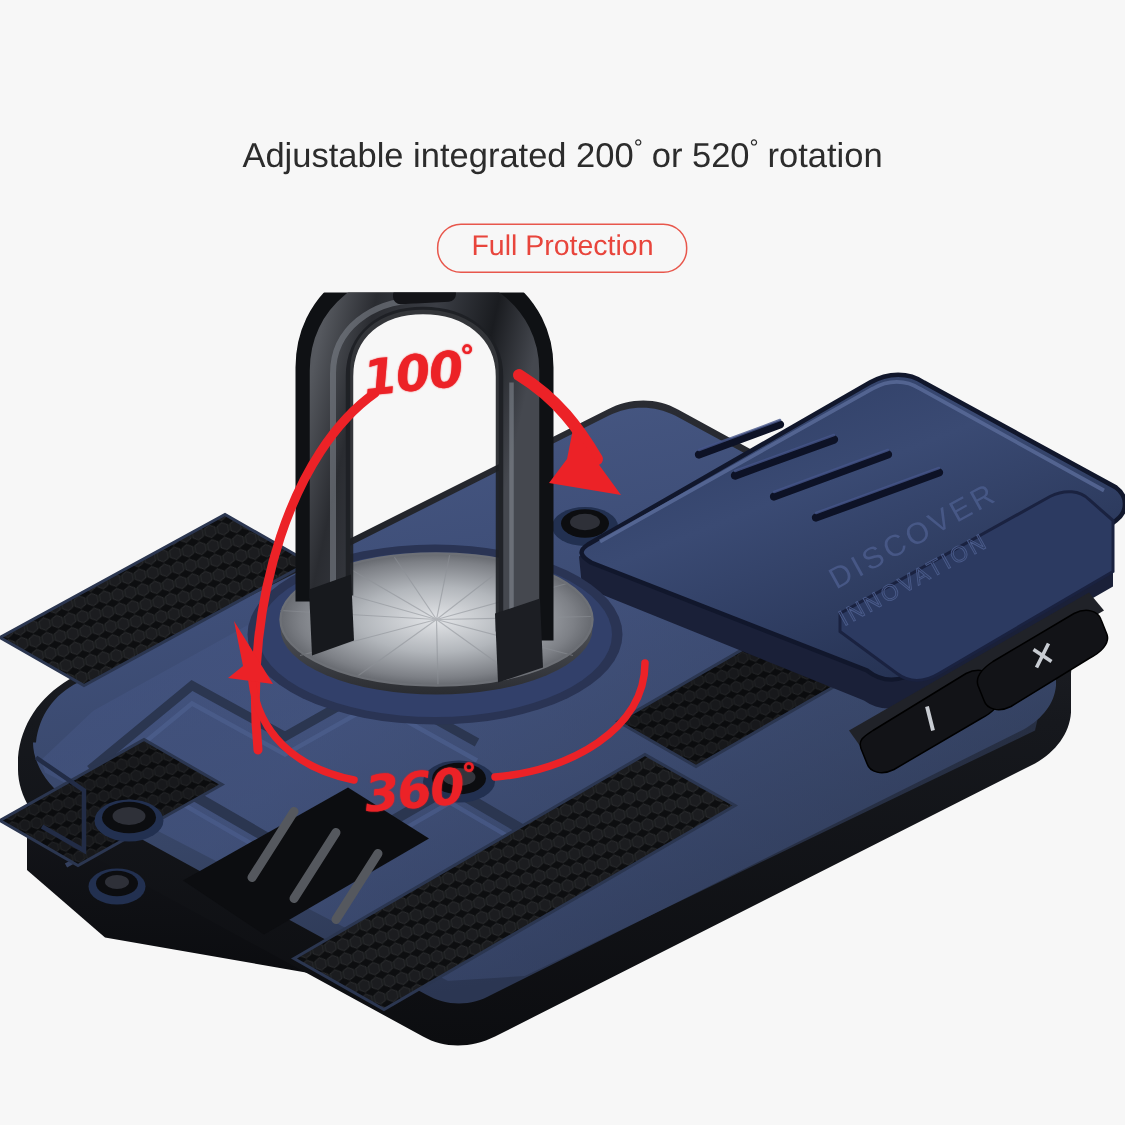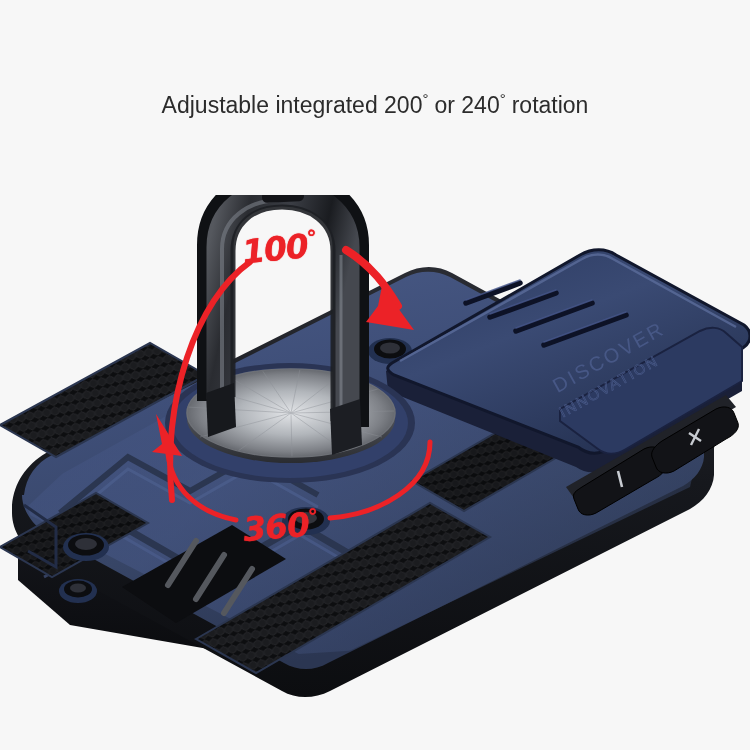--- a/index.html
+++ b/index.html
@@ -111,23 +111,24 @@
     pointer-events: none;
   }
 </style>
 </head>
 <body>
 
 <div id="page">
 
 
   <div id="subtitle">
-    <span>Adjustable integrated 200</span><span class="deg">°</span><span>or 240</span><span class="deg">°</span><span>rotation</span>
+    <span>Adjustable integrated 200</span><span class="deg">°</span><span>or 520</span><span class="deg">°</span><span>rotation</span>
   </div>
 
+  <div id="badge">Full Protection</div>
 
   <div id="stage">
     <svg width="750" height="555" viewBox="0 0 750 555" xmlns="http://www.w3.org/2000/svg">
       <defs>
         <linearGradient id="gBody" x1="0" y1="0" x2="0.35" y2="1">
           <stop offset="0%" stop-color="#4a5b87"></stop>
           <stop offset="35%" stop-color="#3f4f79"></stop>
           <stop offset="70%" stop-color="#374566"></stop>
           <stop offset="100%" stop-color="#2b3652"></stop>
         </linearGradient>

